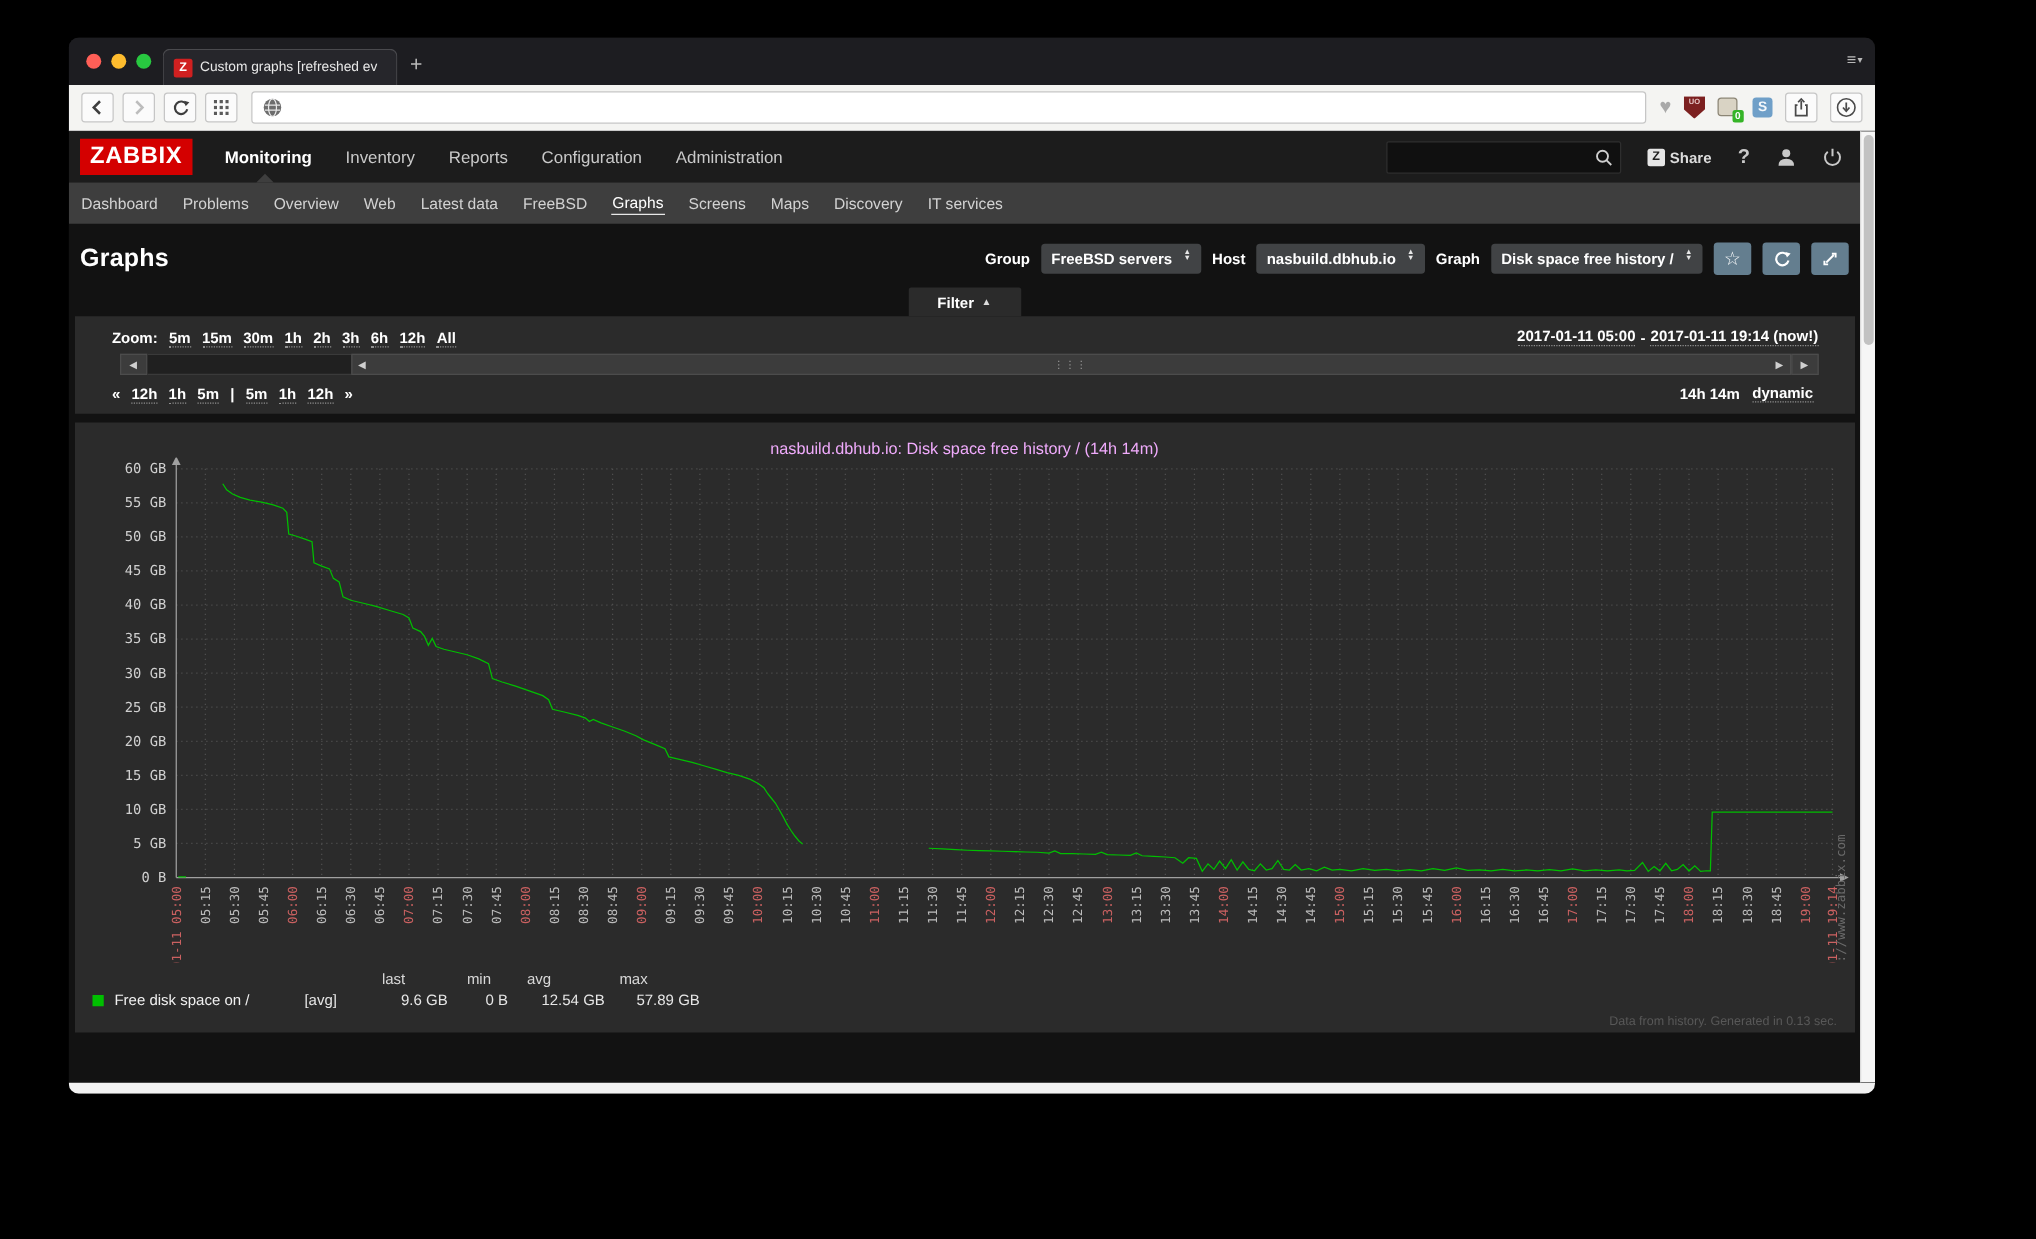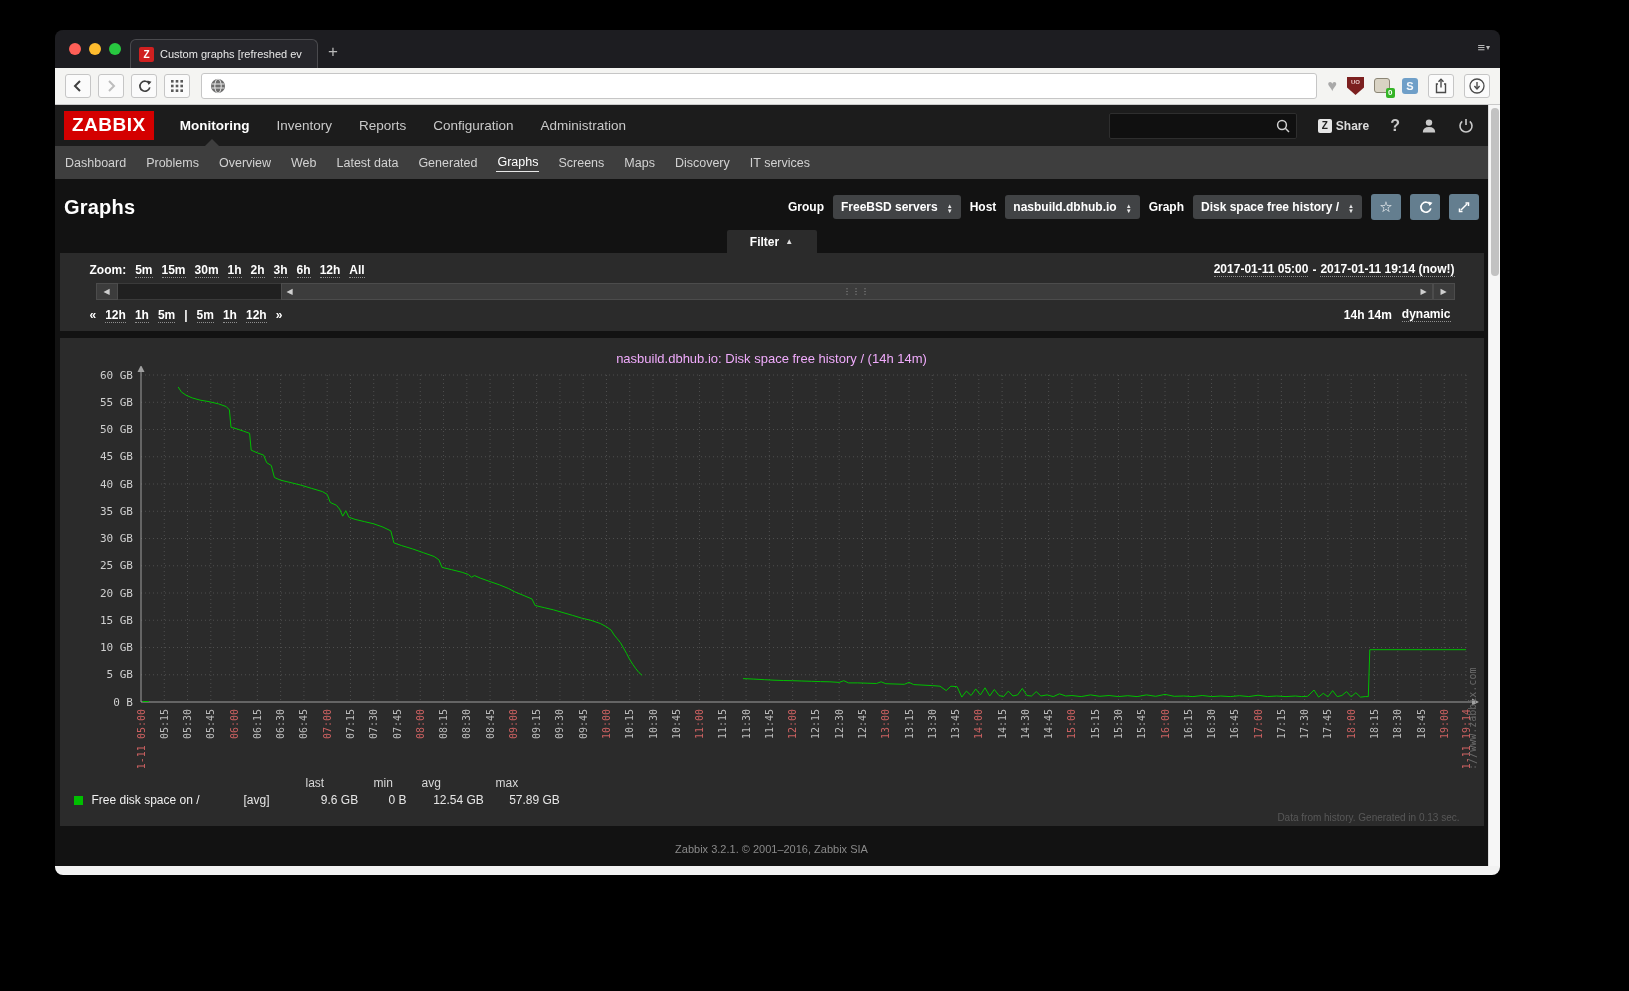--- a/index.html
+++ b/index.html
@@ -51,21 +51,21 @@
   .zhelp{color:#c9c9c9;font-size:16px;font-weight:bold}
   .zsubnav{height:33px;background:#3e3e3e;display:flex;align-items:center;gap:18px;padding:0 9px;position:relative}
   .zsubnav:before{content:"";position:absolute;top:-7px;left:150px;border-left:7px solid transparent;border-right:7px solid transparent;border-bottom:7px solid #3e3e3e}
   .subnav-item{color:#d2d2d2;font-size:12.5px;padding:2px 1px}
   .subnav-item.active{color:#fff;border-bottom:1px solid #e8e8e8}
 
   .pagehead{display:flex;align-items:center;justify-content:space-between;padding:12px 9px 0;height:44px}
   .ptitle{color:#fff;font-size:20px;font-weight:600;letter-spacing:.2px}
   .ctrls{display:flex;align-items:center;gap:9px}
   .ctrl-label{color:#fff;font-size:12px;font-weight:bold}
-  .zselect{background:#414345;border-radius:3px;color:#fff;font-size:12px;font-weight:bold;padding:5px 8px;display:flex;align-items:flex-end;gap:9px}
+  .zselect{background:#414345;border-radius:3px;color:#fff;font-size:12px;font-weight:bold;padding:5px 8px;display:flex;align-items:flex-start;gap:9px}
   .updown{display:inline-flex;flex-direction:column;font-size:6px;line-height:5px;color:#e8e8e8}
   .slatebtn{width:30px;height:26px;background:#647e8f;border-radius:3px;display:flex;align-items:center;justify-content:center;color:#fff;font-size:15px}
 
   .filtertab{width:90px;height:23px;margin:7px auto 0;background:#2b2b2b;border-radius:2px 2px 0 0;color:#fff;font-size:12px;font-weight:bold;display:flex;align-items:center;justify-content:center;gap:6px}
   .filtertab .arrow{font-size:8px;color:#dcdcdc}
   .fpanel{margin:0 auto;width:1424px;height:78px;background:#2b2b2b;padding:8px 29px 0 30px}
   .frow{display:flex;align-items:center;font-size:12px;color:#fff;font-weight:bold;height:17px}
   .flink{color:#fff;border-bottom:1px dotted #8f8f8f;margin-right:9px;cursor:pointer}
   .fplain{margin-right:9px}
   .fscroll{display:flex;align-items:center;height:17px;margin:5px 0 6px 6px}
@@ -82,21 +82,21 @@
   .xt{font:10px "DejaVu Sans Mono",monospace}
   .xt.gry{fill:#bcbcbc}
   .xt.red{fill:#cb6161}
   .wm{font:10px "DejaVu Sans Mono",monospace;fill:#6a6a6a}
 
   .legend{position:absolute;left:14px;top:438px;display:grid;grid-template-columns:18px 152px 62px 68px 48px 74px 78px;row-gap:3px;font-size:12px;color:#e6e6e6}
   .lg-h{color:#d8d8d8}
   .lg-c{text-align:center}
   .lg-name{color:#f0f0f0}
   .swatch{width:9px;height:9px;margin-top:3px}
-  .datafrom{position:absolute;right:24px;bottom:3px;color:#585858;font-size:10px}
+  .datafrom{position:absolute;right:14px;bottom:3px;color:#585858;font-size:10px}
 
   .zfooter{text-align:center;margin-top:17px;color:#8a8a8a;font-size:11px}
 
   .bscroll{position:absolute;right:0;top:0;bottom:0;width:12px;background:#f6f6f6;border-left:1px solid #dcdcdc}
   .bthumb{position:absolute;left:1.5px;top:3px;width:8px;height:168px;background:#c2c2c2;border-radius:5px}
   .whitestrip{height:9px;background:#f2f2f2;flex:0 0 auto}
 
   svg{display:block}
   .ico{display:block}
 </style>
@@ -223,21 +223,21 @@
               </svg>
           </div>
         </div>
 
         <div class="zsubnav" id="zbx-submenu">
             <span class="subnav-item">Dashboard</span>
             <span class="subnav-item">Problems</span>
             <span class="subnav-item">Overview</span>
             <span class="subnav-item">Web</span>
             <span class="subnav-item">Latest data</span>
-            <span class="subnav-item">Generated</span>
+            <span class="subnav-item">FreeBSD</span>
             <span class="subnav-item active">Graphs</span>
             <span class="subnav-item">Screens</span>
             <span class="subnav-item">Maps</span>
             <span class="subnav-item">Discovery</span>
             <span class="subnav-item">IT services</span>
           </div>
 
         <div class="pagehead">
           <div class="ptitle">Graphs</div>
           <div class="ctrls">
@@ -494,21 +494,20 @@
             <span class="lg-name">Free disk space on /</span>
             <span>[avg]</span>
             <span class="lg-c">9.6 GB</span>
             <span class="lg-c">0 B</span>
             <span class="lg-c">12.54 GB</span>
             <span class="lg-c">57.89 GB</span>
           </div>
           <div class="datafrom">Data from history. Generated in 0.13 sec.</div>
         </div>
 
-        <div class="zfooter">Zabbix 3.2.1. © 2001–2016, Zabbix SIA</div>
       </div>
 
       <div class="bscroll">
         <div class="bthumb"></div>
       </div>
     </div>
 
     <div class="whitestrip"></div>
   </div>
 </div>

